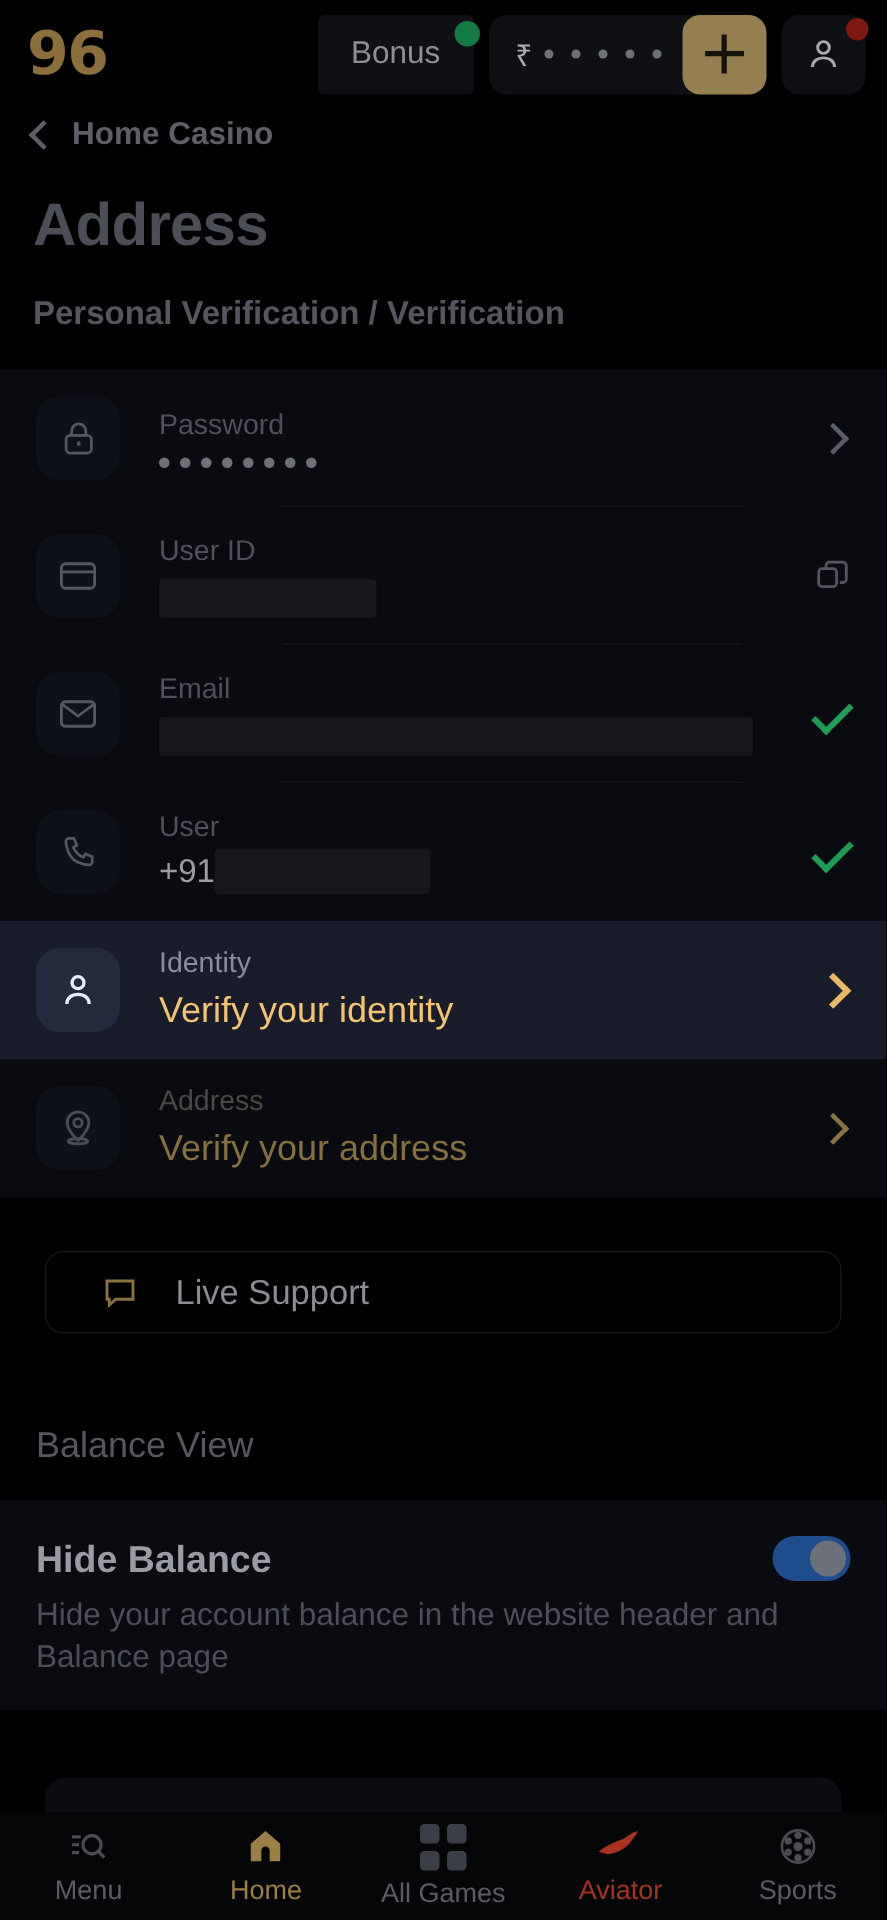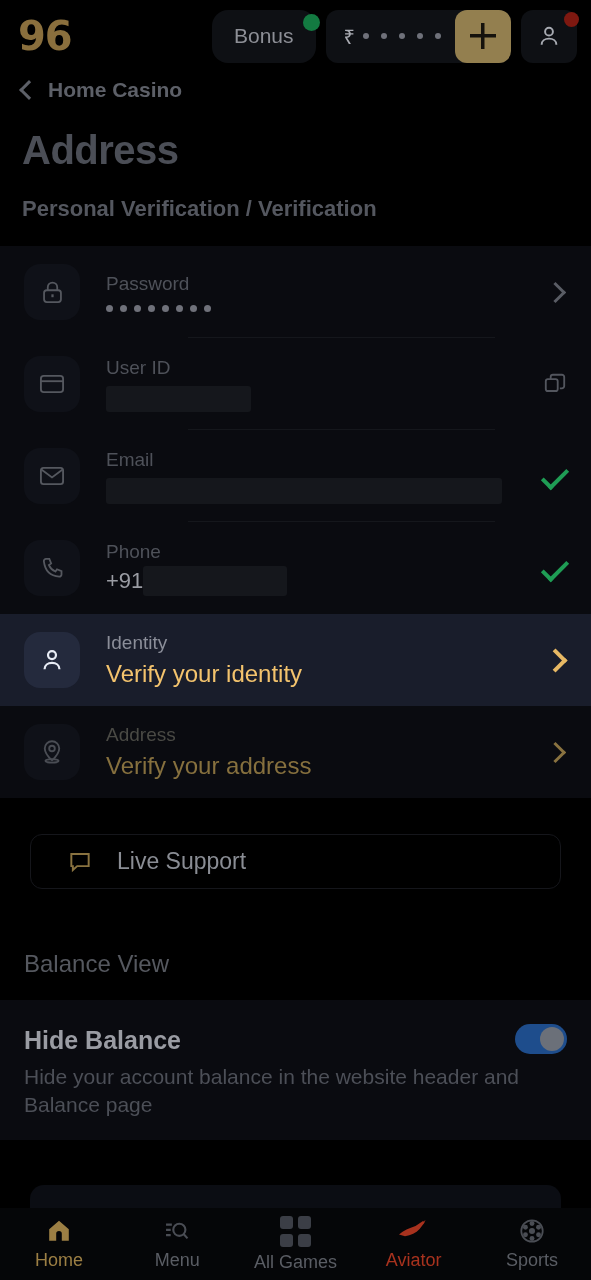--- a/index.html
+++ b/index.html
@@ -10,21 +10,21 @@
     overflow:hidden;
   }
   .screen { position:relative; width:591px; height:1280px; background:#000; }
 
   
   .topbar{ position:absolute; top:0; left:0; width:591px; height:72px; display:flex; align-items:center; }
   .logo{ margin-left:18px; font-size:40px; font-weight:700; color:#8a6f3d; letter-spacing:-1px; line-height:1;
          font-family:"DejaVu Sans", sans-serif; }
   .top-right{ margin-left:auto; display:flex; align-items:center; gap:10px; padding-right:14px; }
 
-  .chip-bonus{ position:relative; background:#0e1014; border-radius:16px; height:53px; display:flex; align-items:center;
+  .chip-bonus{ position:relative; background:#0e1014; border-radius:4px; height:53px; display:flex; align-items:center;
                padding:0 22px; }
   .chip-bonus span{ color:#8d8f96; font-size:21px; }
   .dot-green{ position:absolute; top:4px; right:-4px; width:17px; height:17px; border-radius:50%; background:#137a41; }
 
   .chip-balance{ position:relative; background:#0e1014; border-radius:12px; height:53px; display:flex; align-items:center;
                  padding-left:18px; padding-right:0; }
   .rupee{ color:#a9abb2; font-size:20px; margin-right:8px; }
   .bal-dots{ display:flex; gap:12px; align-items:center; margin-right:14px; }
   .bal-dots i{ width:6px; height:6px; border-radius:50%; background:#6f717a; display:block; }
   .btn-deposit{ width:56px; height:53px; border-radius:12px; background:#937f4f; display:flex; align-items:center; justify-content:center; }
@@ -214,21 +214,21 @@
       </div>
     </div>
 
     <div class="row">
       <div class="tile">
         <svg width="27" height="27" viewBox="0 0 24 24" fill="none" stroke="#55585f" stroke-width="1.6">
           <path d="M6.2 3.5h3l1.6 4-2 1.4a11.5 11.5 0 0 0 5.8 5.8l1.4-2 4 1.6v3a1.9 1.9 0 0 1-2 1.9C9.9 18.7 5.3 14.1 4.3 5.5a1.9 1.9 0 0 1 1.9-2z"></path>
         </svg>
       </div>
       <div class="body">
-        <div class="lbl">Phone</div>
+        <div class="lbl">User</div>
         <div style="display:flex;align-items:center;gap:0;margin-top:2px;">
           <span class="val" style="margin-top:0">+91</span>
           <span class="redact" style="width:144px;margin-top:0;height:30px"></span>
         </div>
       </div>
       <div class="right">
         <span class="tick"></span>
       </div>
     </div>
 
@@ -282,35 +282,35 @@
     <div class="toggle">
         <i></i>
       </div>
   </div>
 
   <div class="partial-card">
     <div class="pc-text">Log Out</div>
   </div>
 
   <div class="bottomnav">
-
-    <div class="navitem active">
-      <svg width="28" height="28" viewBox="0 0 24 24">
-        <path d="M12 3.2 3.6 10.4v10h6v-6a2.4 2.4 0 0 1 4.8 0v6h6v-10z" fill="#9c7f44"></path>
-      </svg>
-      <span class="nlabel">Home</span>
-    </div>
 
     <div class="navitem">
       <svg width="28" height="28" viewBox="0 0 24 24" fill="none" stroke="#4a4d54" stroke-width="1.8">
         <path d="M2.6 6.5h5M2.6 11h4M2.6 15.5h4"></path>
         <circle cx="14" cy="11" r="5.2"></circle>
           <path d="M17.8 14.8 21 18.3"></path>
       </svg>
       <span class="nlabel">Menu</span>
+    </div>
+
+    <div class="navitem active">
+      <svg width="28" height="28" viewBox="0 0 24 24">
+        <path d="M12 3.2 3.6 10.4v10h6v-6a2.4 2.4 0 0 1 4.8 0v6h6v-10z" fill="#9c7f44"></path>
+      </svg>
+      <span class="nlabel">Home</span>
     </div>
 
     <div class="navitem">
       <span class="dots4">
           <i></i>
           <i></i>
           <i></i>
           <i></i>
         </span>
       <span class="nlabel">All Games</span>

